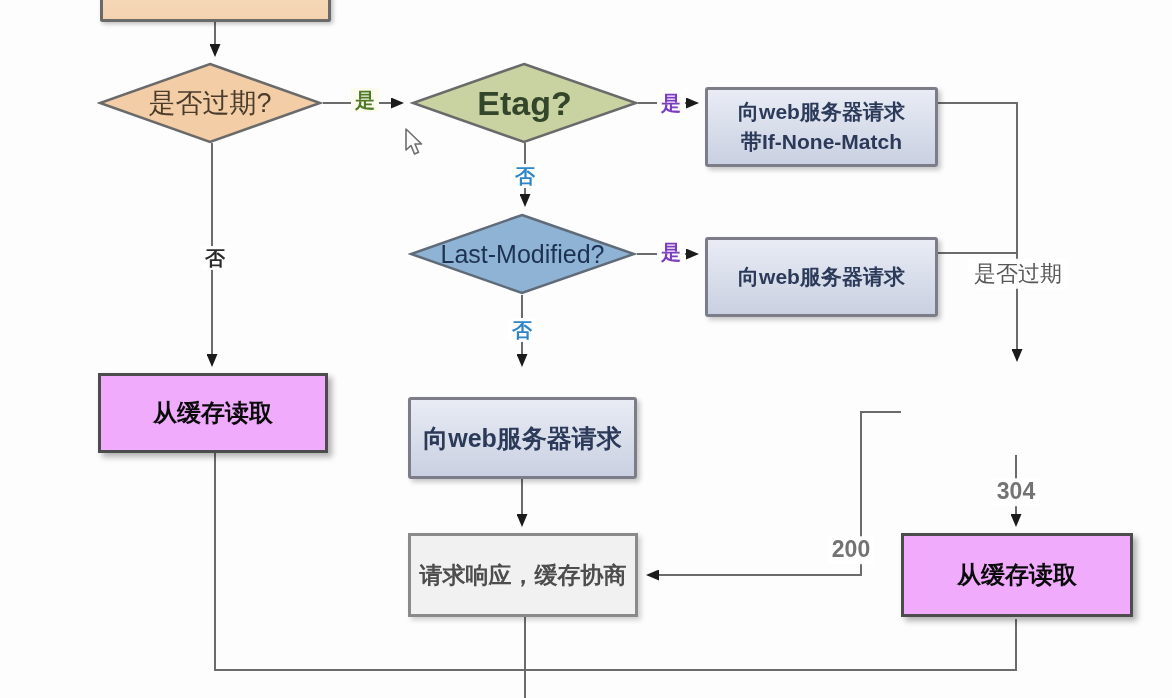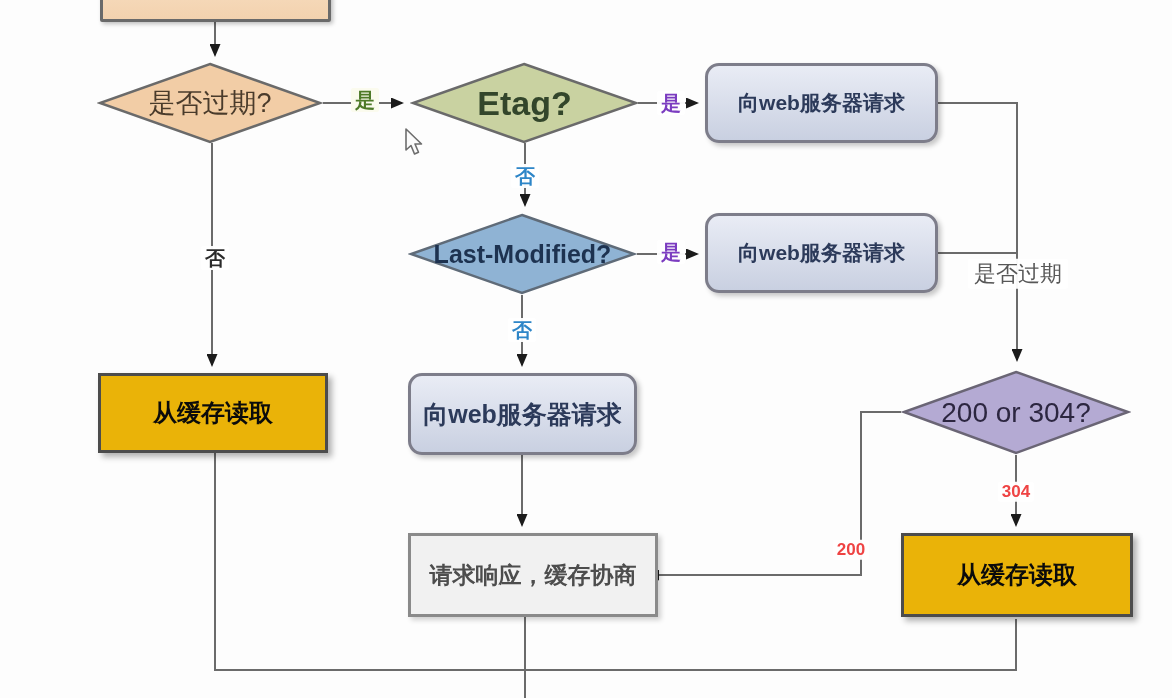--- a/index.html
+++ b/index.html
@@ -1,36 +1,36 @@
 <!DOCTYPE html>
 <html><head>
 <meta charset="utf-8">
 <style>
   html,body{margin:0;padding:0;}
   body{font-family:"Liberation Sans","DejaVu Sans",sans-serif;background:#ffffff;}
   #stage{position:relative;width:1172px;height:698px;background:#fdfdfd;overflow:hidden;}
   #wires{position:absolute;left:0;top:0;z-index:1;}
   .node{position:absolute;z-index:2;display:flex;align-items:center;justify-content:center;box-sizing:border-box;text-align:center;}
   .rect-top{background:linear-gradient(#f8e0c6,#f3d2ae);border:3px solid #6a6a6a;border-radius:2px;box-shadow:2px 2px 4px rgba(0,0,0,0.25);}
-  .box-req{background:linear-gradient(#e9ecf5,#c9d0e1);border:3px solid #7d7d8a;border-radius:14px;
-    color:#2c3a5a;font-weight:bold;font-size:21px;line-height:1.45;box-shadow:3px 3px 5px rgba(0,0,0,0.22);}
+  .box-req{background:linear-gradient(#e9ecf5,#c9d0e1);border:3px solid #7d7d8a;border-radius:3px;
+    color:#2c3a5a;font-weight:bold;font-size:21px;line-height:1.45;box-shadow:3px 3px 5px rgba(0,0,0,0.22);margin-top:24px;}
   .box-req.big{font-size:25px;}
-  .box-gray{background:#eab308;border:3px solid #4c4c4c;color:#0b0b0b;font-weight:bold;font-size:24px;box-shadow:4px 4px 6px rgba(0,0,0,0.3);text-align:center;}
+  .box-gray{background:#f0abfc;border:3px solid #4c4c4c;color:#0b0b0b;font-weight:bold;font-size:24px;box-shadow:4px 4px 6px rgba(0,0,0,0.3);text-align:center;}
   .box-light{background:#f1f1f1;border:3px solid #8a8a8a;color:#4d4d4d;font-weight:bold;font-size:23px;box-shadow:3px 3px 5px rgba(0,0,0,0.18);}
   .diamond{position:absolute;z-index:2;text-align:center;}
   .diamond svg{position:absolute;left:0;top:0;}
   .diamond .dlabel{position:absolute;left:0;top:0;width:100%;height:100%;display:flex;align-items:center;justify-content:center;z-index:2;}
   .edge-label{position:absolute;z-index:3;transform:translate(-50%,-50%);background:rgba(255,255,255,0.96);
     padding:0 4px;font-weight:bold;font-size:20px;line-height:1.2;white-space:nowrap;border-radius:2px;}
   .lbl-green{color:#4e7a28;background:#fbfbee;}
   .lbl-purple{color:#7b3cc0;}
   .lbl-blue{color:#2e86c8;}
   .lbl-dark{color:#2b2b2b;}
   .lbl-plain{color:#585858;font-weight:normal;font-size:22px;padding:2px 6px;}
-  .lbl-code{color:#ef4444;font-size:17px;}
+  .lbl-code{color:#737373;font-size:23px;}
   #cursor{position:absolute;z-index:6;}
 </style>
 </head>
 <body>
 
 <div id="stage">
 
   <svg id="wires" width="1172" height="698" viewBox="0 0 1172 698">
     <defs>
       <marker id="arr" markerWidth="13" markerHeight="11" refX="11" refY="5.5" orient="auto" markerUnits="userSpaceOnUse">
@@ -68,43 +68,38 @@
     <svg width="229" height="82">
         <polygon points="114,2 226,41 114,80 3,41" fill="#c9d2a1" stroke="#6a6a6a" stroke-width="2.5"></polygon>
       </svg>
     <div class="dlabel" style="color:#33462b;font-size:34px;font-weight:bold;">Etag?</div>
   </div>
 
   <div class="diamond" style="left:408px;top:213px;width:229px;height:82px;">
     <svg width="229" height="82">
         <polygon points="114,2 226,41 114,80 3,41" fill="#8fb3d4" stroke="#5f6b78" stroke-width="2.5"></polygon>
       </svg>
-    <div class="dlabel" style="color:#1d3250;font-size:25px;font-weight:700;">Last-Modified?</div>
+    <div class="dlabel" style="color:#1d3250;font-size:25px;font-weight:400;">Last-Modified?</div>
   </div>
 
-  <div class="diamond" style="left:901px;top:370px;width:230px;height:85px;">
-    <svg width="230" height="85">
-        <polygon points="115,2 227,42 115,83 3,42" fill="#b4aad3" stroke="#6a6575" stroke-width="2.5"></polygon>
-      </svg>
-    <div class="dlabel" style="color:#2c2640;font-size:28px;font-weight:500;">200 or 304?</div>
-  </div>
 
   <div class="node box-req" style="left:705px;top:63px;width:233px;height:80px;flex-direction:column;">
     <span>向web服务器请求</span>
+    <span>带If-None-Match</span>
   </div>
 
   <div class="node box-req" style="left:705px;top:213px;width:233px;height:80px;flex-direction:column;">
     <span>向web服务器请求</span>
   </div>
 
   <div class="node box-gray" style="left:98px;top:373px;width:230px;height:80px;">从缓存读取</div>
 
   <div class="node box-req big" style="left:408px;top:373px;width:229px;height:82px;">向web服务器请求</div>
 
-  <div class="node box-light" style="left:408px;top:533px;width:250px;height:84px;">请求响应，缓存协商</div>
+  <div class="node box-light" style="left:408px;top:533px;width:230px;height:84px;">请求响应，缓存协商</div>
 
   <div class="node box-gray" style="left:901px;top:533px;width:232px;height:84px;">从缓存读取</div>
 
   <div class="edge-label lbl-green" style="left:365px;top:100px;">是</div>
   <div class="edge-label lbl-dark" style="left:215px;top:258px;">否</div>
   <div class="edge-label lbl-purple" style="left:671px;top:103px;">是</div>
   <div class="edge-label lbl-blue" style="left:525px;top:176px;">否</div>
   <div class="edge-label lbl-purple" style="left:671px;top:252px;">是</div>
   <div class="edge-label lbl-blue" style="left:522px;top:330px;">否</div>
   <div class="edge-label lbl-plain" style="left:1018px;top:274px;">是否过期</div>

